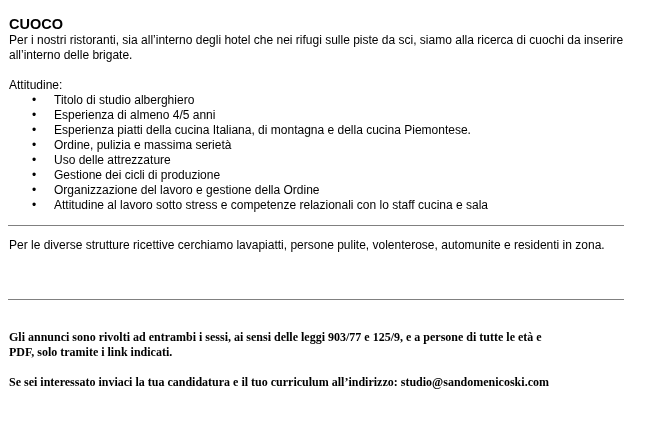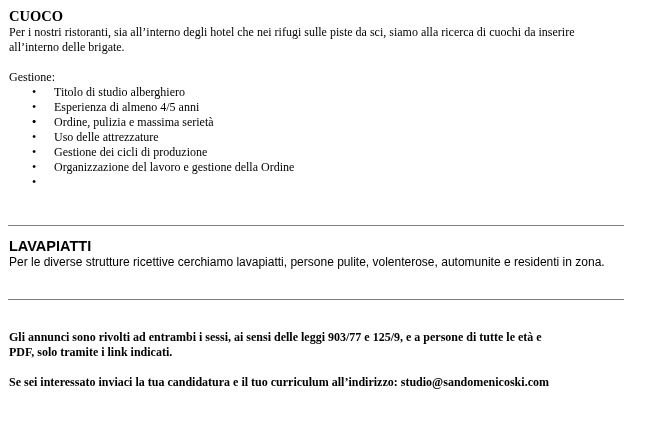--- a/index.html
+++ b/index.html
@@ -1,21 +1,21 @@
 <!DOCTYPE html>
 <html><head>
   <meta charset="utf-8">
   <style>
     html, body { margin: 0; padding: 0; background: #ffffff; }
     body {
       width: 650px; height: 445px; overflow: hidden; position: relative;
       font-family: "Liberation Sans", sans-serif; color: #000;
       font-size: 12px;
     }
-    .doc { position: absolute; left: 9px; top: 8px; width: 630px; font-family: Liberation Serif, serif; }
+    .doc { position: absolute; left: 9px; top: 16px; width: 630px; }
     .heading {
       font-weight: bold; font-size: 14.5px; line-height: 17px; margin: 0;
     }
     .para { margin: 0; line-height: 15px; font-size: 12px; }
     .blank { height: 15px; }
     ul.reqs { list-style: none; margin: 0; padding: 0; }
     ul.reqs li {
       position: relative; padding-left: 45px; line-height: 15px; font-size: 12px;
     }
     ul.reqs li .bullet {
@@ -30,37 +30,36 @@
     .sec3 { position: absolute; left: 9px; top: 330px; width: 635px; }
   </style>
 </head>
 <body>
 
 <div class="doc">
   <h2 class="heading">CUOCO</h2>
   <p class="para">Per i nostri ristoranti, sia all’interno degli hotel che nei rifugi sulle piste da sci, siamo alla ricerca di cuochi da inserire</p>
   <p class="para">all’interno delle brigate.</p>
   <div class="blank"></div>
-  <p class="para">Gestione:</p>
+  <p class="para">Attitudine:</p>
   <ul class="reqs">
     <li><span class="bullet">•</span><span>Titolo di studio alberghiero</span></li>
     <li><span class="bullet">•</span><span>Esperienza di almeno 4/5 anni</span></li>
-    <li><span class="bullet">•</span></li>
+    <li><span class="bullet">•</span><span>Esperienza piatti della cucina Italiana, di montagna e della cucina Piemontese.</span></li>
     <li><span class="bullet">•</span><span>Ordine, pulizia e massima serietà</span></li>
     <li><span class="bullet">•</span><span>Uso delle attrezzature</span></li>
     <li><span class="bullet">•</span><span>Gestione dei cicli di produzione</span></li>
     <li><span class="bullet">•</span><span>Organizzazione del lavoro e gestione della Ordine</span></li>
-    <li><span class="bullet">•</span></li>
+    <li><span class="bullet">•</span><span>Attitudine al lavoro sotto stress e competenze relazionali con lo staff cucina e sala</span></li>
   </ul>
 </div>
 
 <div class="rule" style="top:225px;"></div>
 
 <div class="sec2">
-  <h2 class="heading">LAVAPIATTI</h2>
   <p class="para">Per le diverse strutture ricettive cerchiamo lavapiatti, persone pulite, volenterose, automunite e residenti in zona.</p>
 </div>
 
 <div class="rule" style="top:299px;"></div>
 
 <div class="sec3">
   <p class="para bold">Gli annunci sono rivolti ad entrambi i sessi, ai sensi delle leggi 903/77 e 125/9, e a persone di tutte le età e</p>
   <p class="para bold">PDF, solo tramite i link indicati.</p>
   <div class="blank"></div>
   <p class="para bold"><span>Se sei interessato inviaci la tua candidatura e il tuo curriculum all’indirizzo: </span><span>studio@sandomenicoski.com</span></p>

